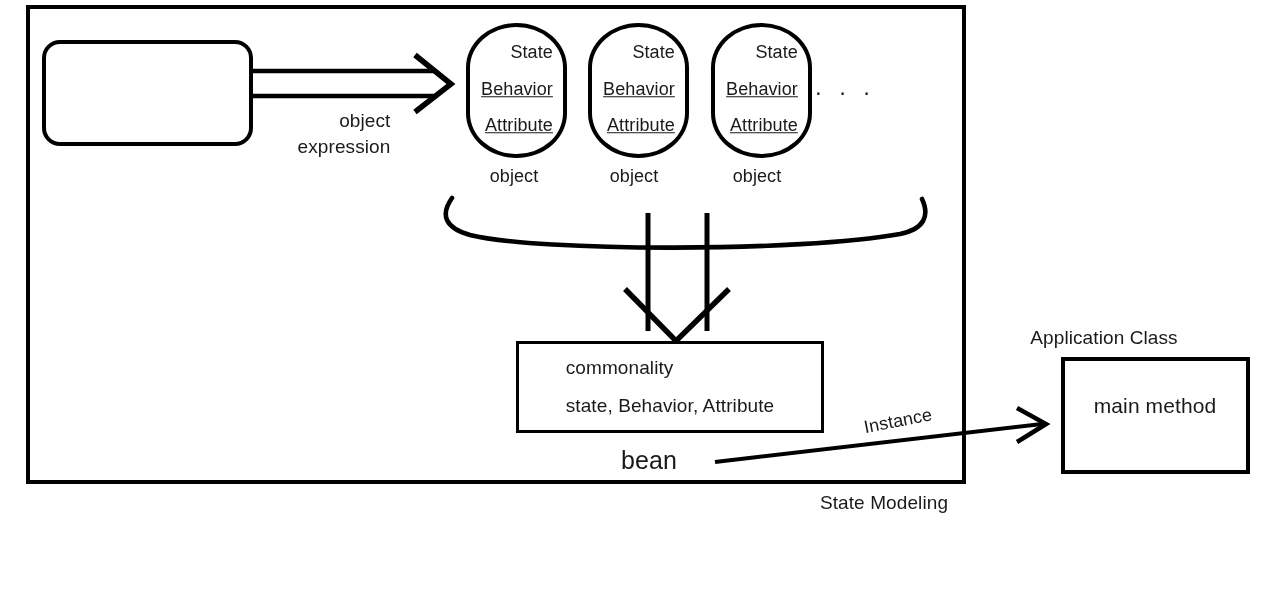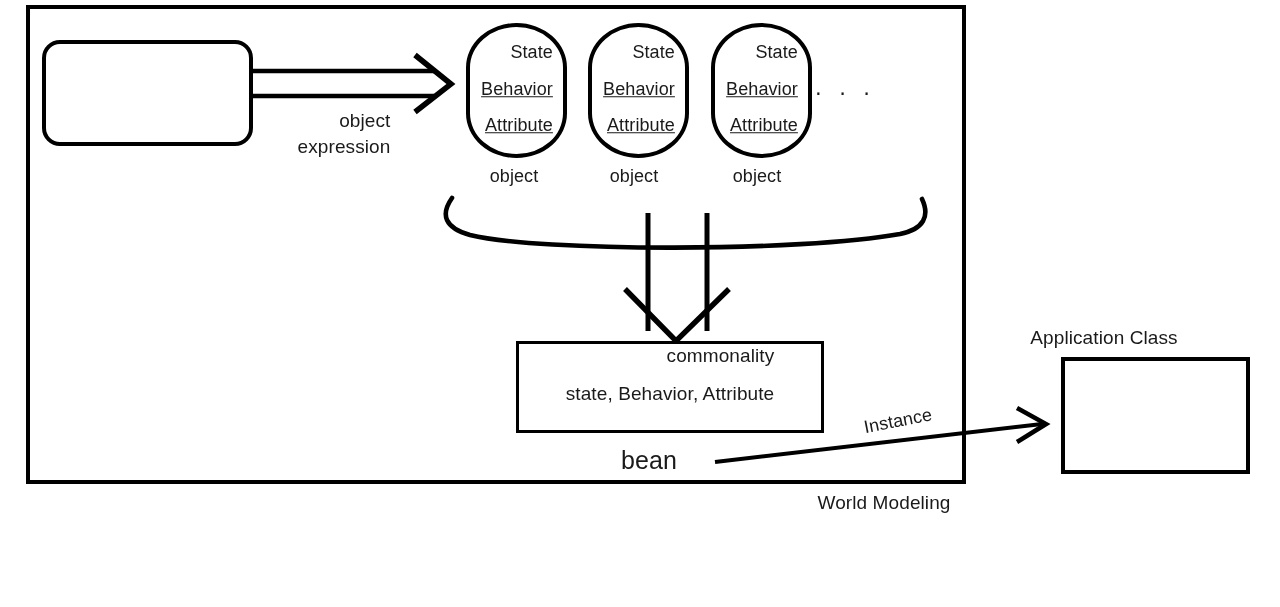--- a/index.html
+++ b/index.html
@@ -117,23 +117,23 @@
     left: 516px;
     top: 341px;
     width: 308px;
     height: 92px;
     border: 3px solid #000000;
     background: #ffffff;
     box-sizing: border-box;
   }
   #commonality-text {
     left: 670px;
-    top: 375px;
-    font-size: 19px;
-    text-align: right;
+    top: 387px;
+    font-size: 19px;
+    text-align: left;
   }
   #commonality-text .line { display: block; }
   #commonality-text .line + .line { margin-top: 14px; }
 
   #bean-label {
     left: 649px;
     top: 461px;
     font-size: 25px;
   }
 
@@ -242,18 +242,19 @@
 
   <div id="commonality-box"></div>
   <div class="lbl ctr" id="commonality-text">
     <span class="line">commonality</span>
     <span class="line">state, Behavior, Attribute</span>
   </div>
   <div class="lbl ctr" id="bean-label">bean</div>
 
   <div class="lbl" id="instance-label">Instance</div>
 
-  <div class="lbl ctr" id="object-modeling-caption">World Modeling</div>
+  <div class="lbl ctr" id="object-modeling-caption">State Modeling</div>
 
   <div class="lbl ctr" id="appclass-caption">Application Class</div>
   <div id="appclass-box"></div>
+  <div class="lbl ctr" id="appclass-text">main method</div>
 
 </div>
 
 </body></html>

